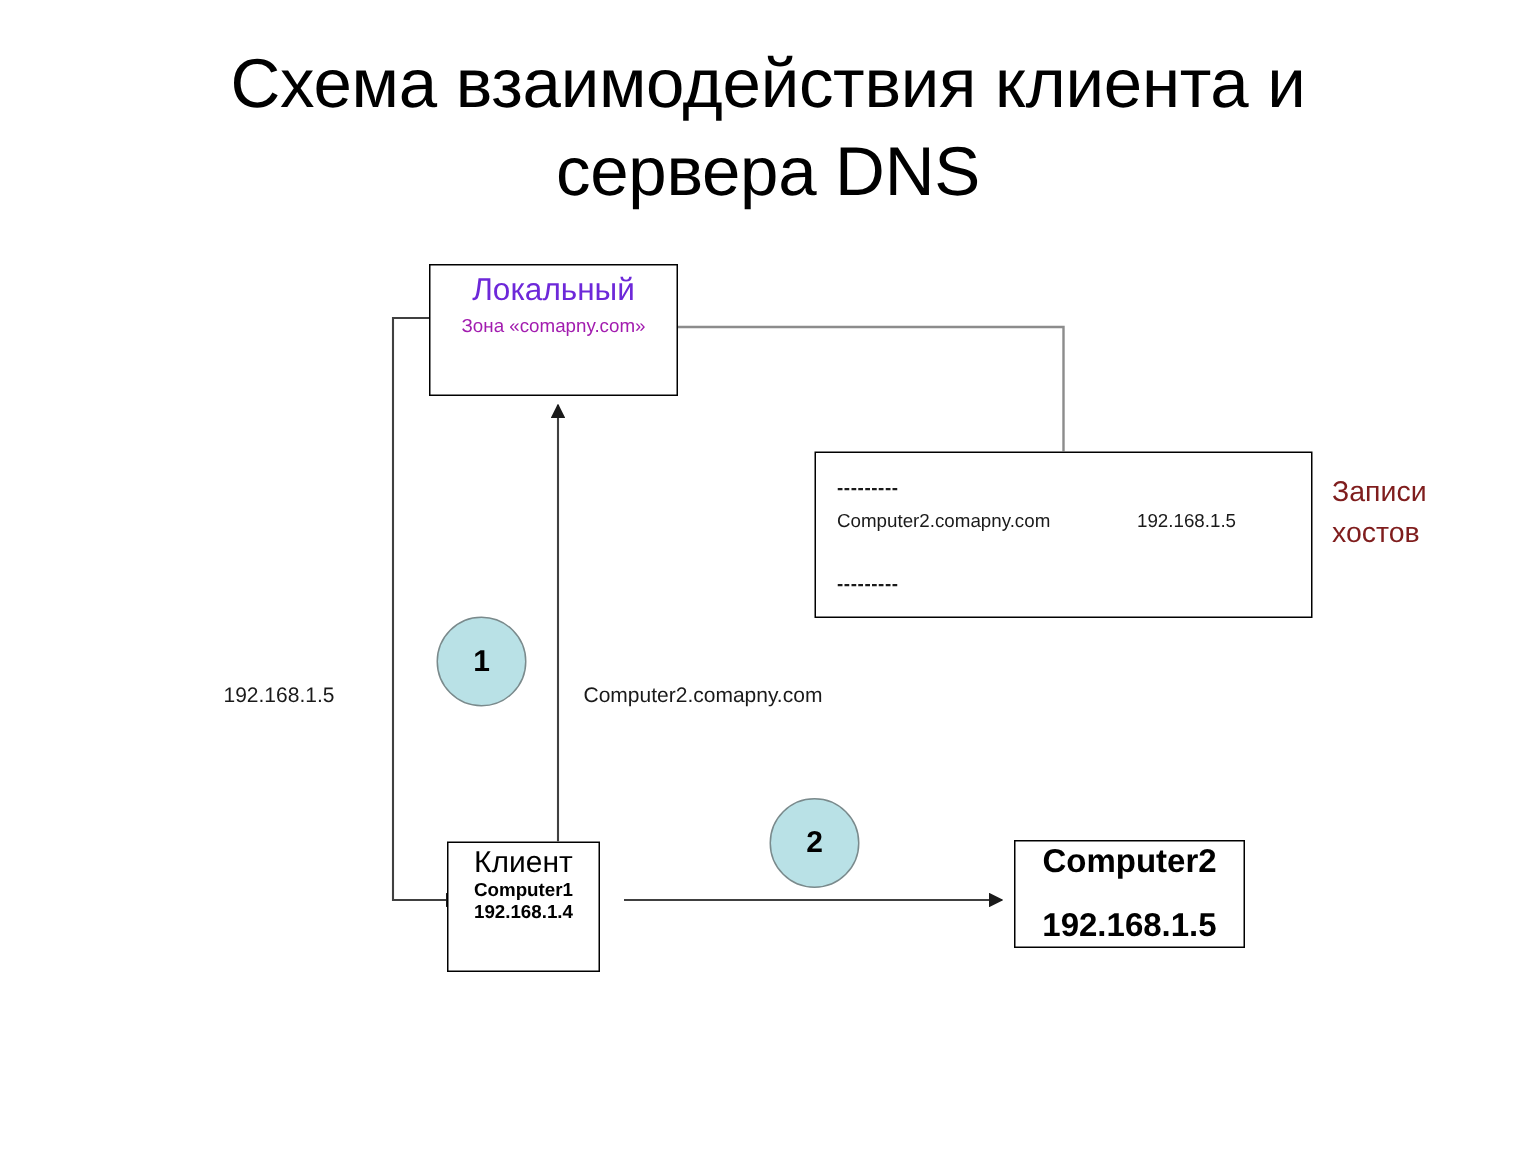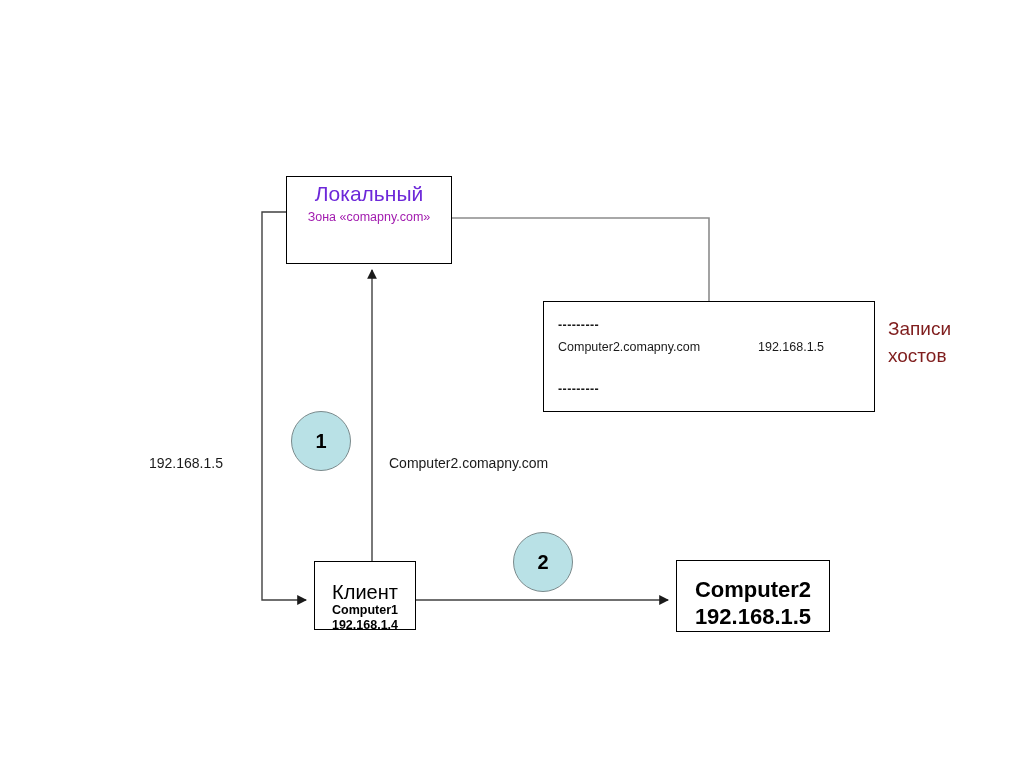--- a/index.html
+++ b/index.html
@@ -89,25 +89,25 @@
     color: #1a1a1a;
     white-space: nowrap;
   }
   .rec-dash-top  { left: 14px; top: 16px; letter-spacing: 0.4px; font-weight: bold; }
   .rec-name      { left: 14px; top: 38px; }
   .rec-ip        { left: 214px; top: 38px; }
   .rec-dash-bot  { left: 14px; top: 80px; letter-spacing: 0.4px; font-weight: bold; }
 
   
   .client-box {
-    left: 314px;
+    left: 298px;
     top: 561px;
     width: 102px;
-    height: 69px;
-    padding-top: 19px;
+    height: 87px;
+    padding-top: 2px;
   }
   .client-title {
     text-align: center;
     font-size: 20px;
     line-height: 1.1;
   }
   .client-sub {
     text-align: center;
     font-size: 12.5px;
     font-weight: bold;
@@ -115,21 +115,21 @@
   }
 
   
   .computer2-box {
     left: 676px;
     top: 560px;
     width: 154px;
     height: 72px;
     display: flex;
     flex-direction: column;
-    justify-content: flex-end;
+    justify-content: space-between;
   }
   .c2-line {
     text-align: center;
     font-size: 22px;
     font-weight: bold;
     line-height: 1.22;
   }
 
   
   .free-label {
@@ -164,20 +164,21 @@
     color: #000000;
   }
   .step-1 { left: 291px; top: 411px; width: 58px; height: 58px; }
   .step-2 { left: 513px; top: 532px; width: 58px; height: 58px; }
 </style>
 </head>
 <body>
 
 <div id="slide">
 
+  <div class="title">Схема взаимодействия клиента и сервера DNS</div>
 
   <svg id="wires" viewBox="0 0 1024 768" width="1024" height="768">
     <defs>
       <marker id="arrow-dark" viewBox="0 0 10 10" refX="9" refY="5" markerWidth="7" markerHeight="7" orient="auto-start-reverse">
         <path d="M 0 0 L 10 5 L 0 10 z" fill="#1a1a1a"></path>
       </marker>
     </defs>
 
     <path d="M 286 212 L 262 212 L 262 600 L 306 600" fill="none" stroke="#404040" stroke-width="1.4" marker-end="url(#arrow-dark)"></path>
 

